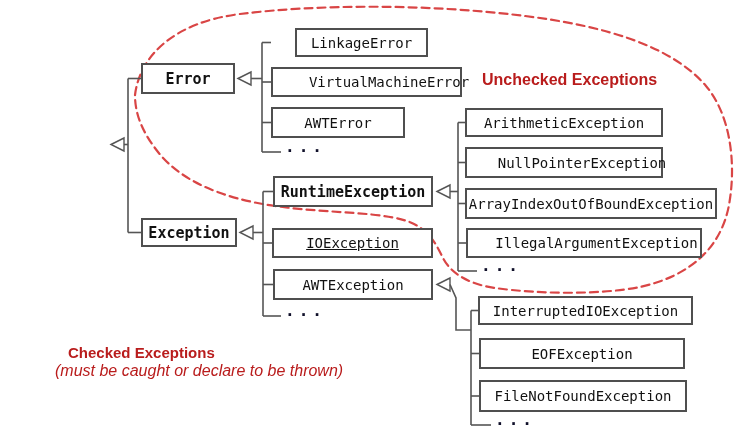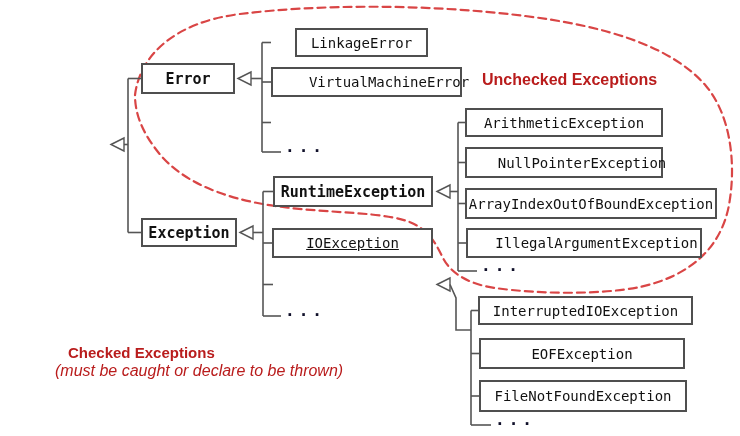--- a/index.html
+++ b/index.html
@@ -109,27 +109,29 @@
 
 
   <div class="box bold" style="left:141px;top:218px;width:96px;height:29px;">Exception</div>
 
   <div class="box bold" style="left:141px;top:63px;width:94px;height:31px;">Error</div>
 
   <div class="box" style="left:271px;top:28px;width:133px;height:29px;margin-left:24px;">LinkageError</div>
 
   <div class="box" style="left:271px;top:67px;width:191px;height:30px;padding-left:45px;">VirtualMachineError</div>
 
+  <div class="box" style="left:271px;top:107px;width:134px;height:31px;">AWTError</div>
 
   <div class="more" style="left:285px;top:140px;">...</div>
 
   <div class="box bold" style="left:273px;top:176px;width:160px;height:31px;">RuntimeException</div>
 
   <div class="box" style="left:272px;top:228px;width:161px;height:30px;text-decoration:underline;">IOException</div>
 
+  <div class="box" style="left:273px;top:269px;width:160px;height:31px;">AWTException</div>
 
   <div class="more" style="left:285px;top:304px;">...</div>
 
   <div class="box" style="left:465px;top:108px;width:198px;height:29px;">ArithmeticException</div>
 
   <div class="box" style="left:465px;top:147px;width:198px;height:31px;padding-left:36px;">NullPointerException</div>
 
   <div class="box" style="left:465px;top:188px;width:252px;height:31px;">ArrayIndexOutOfBoundException</div>
 
   <div class="box" style="left:466px;top:228px;width:236px;height:30px;padding-left:25px;">IllegalArgumentException</div>

